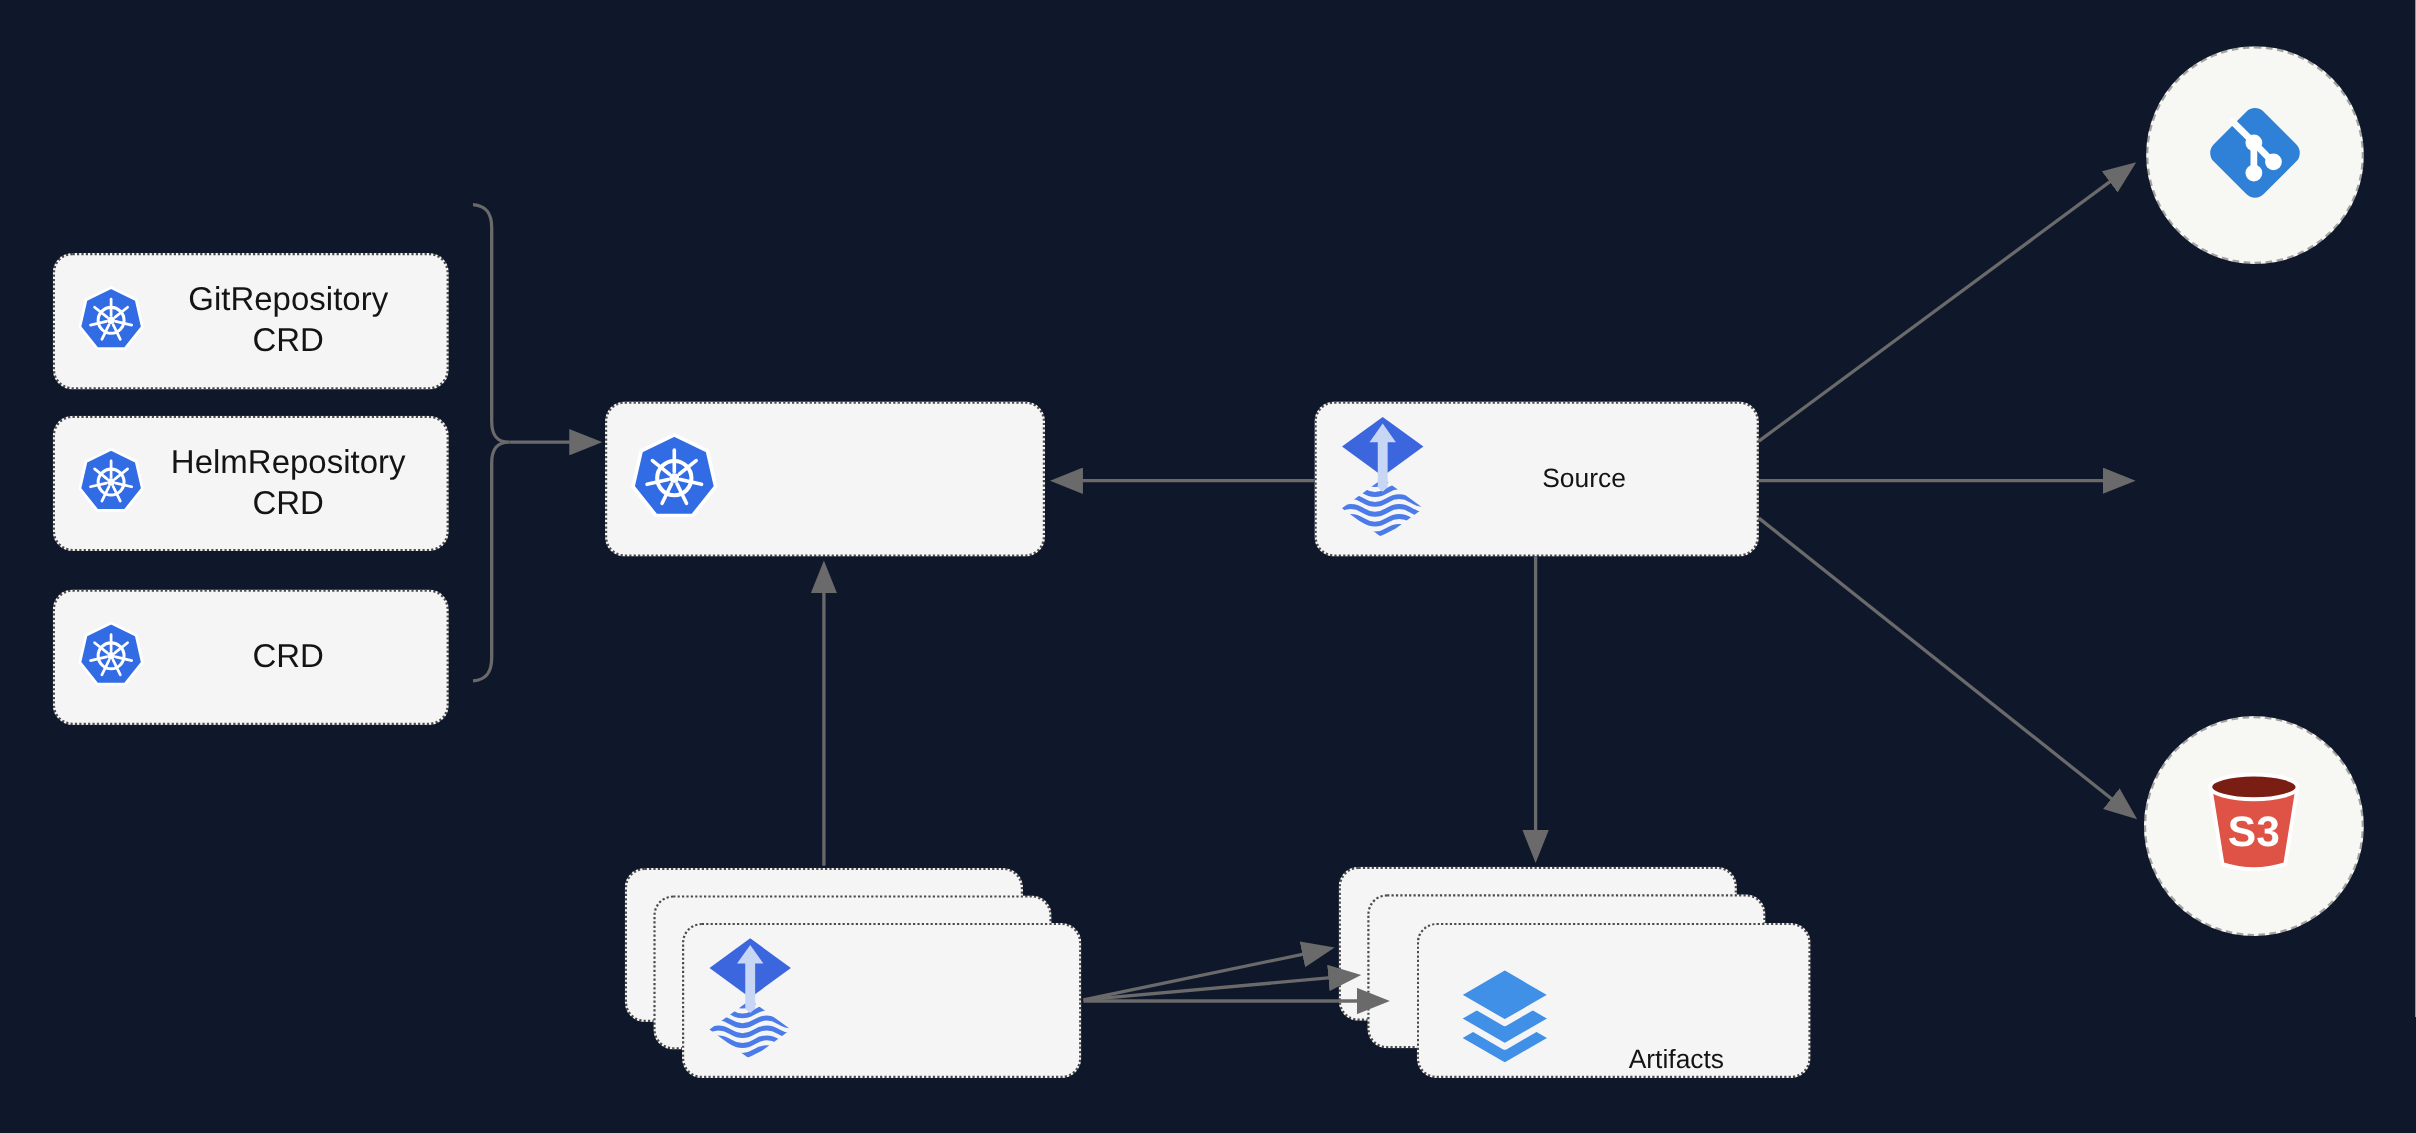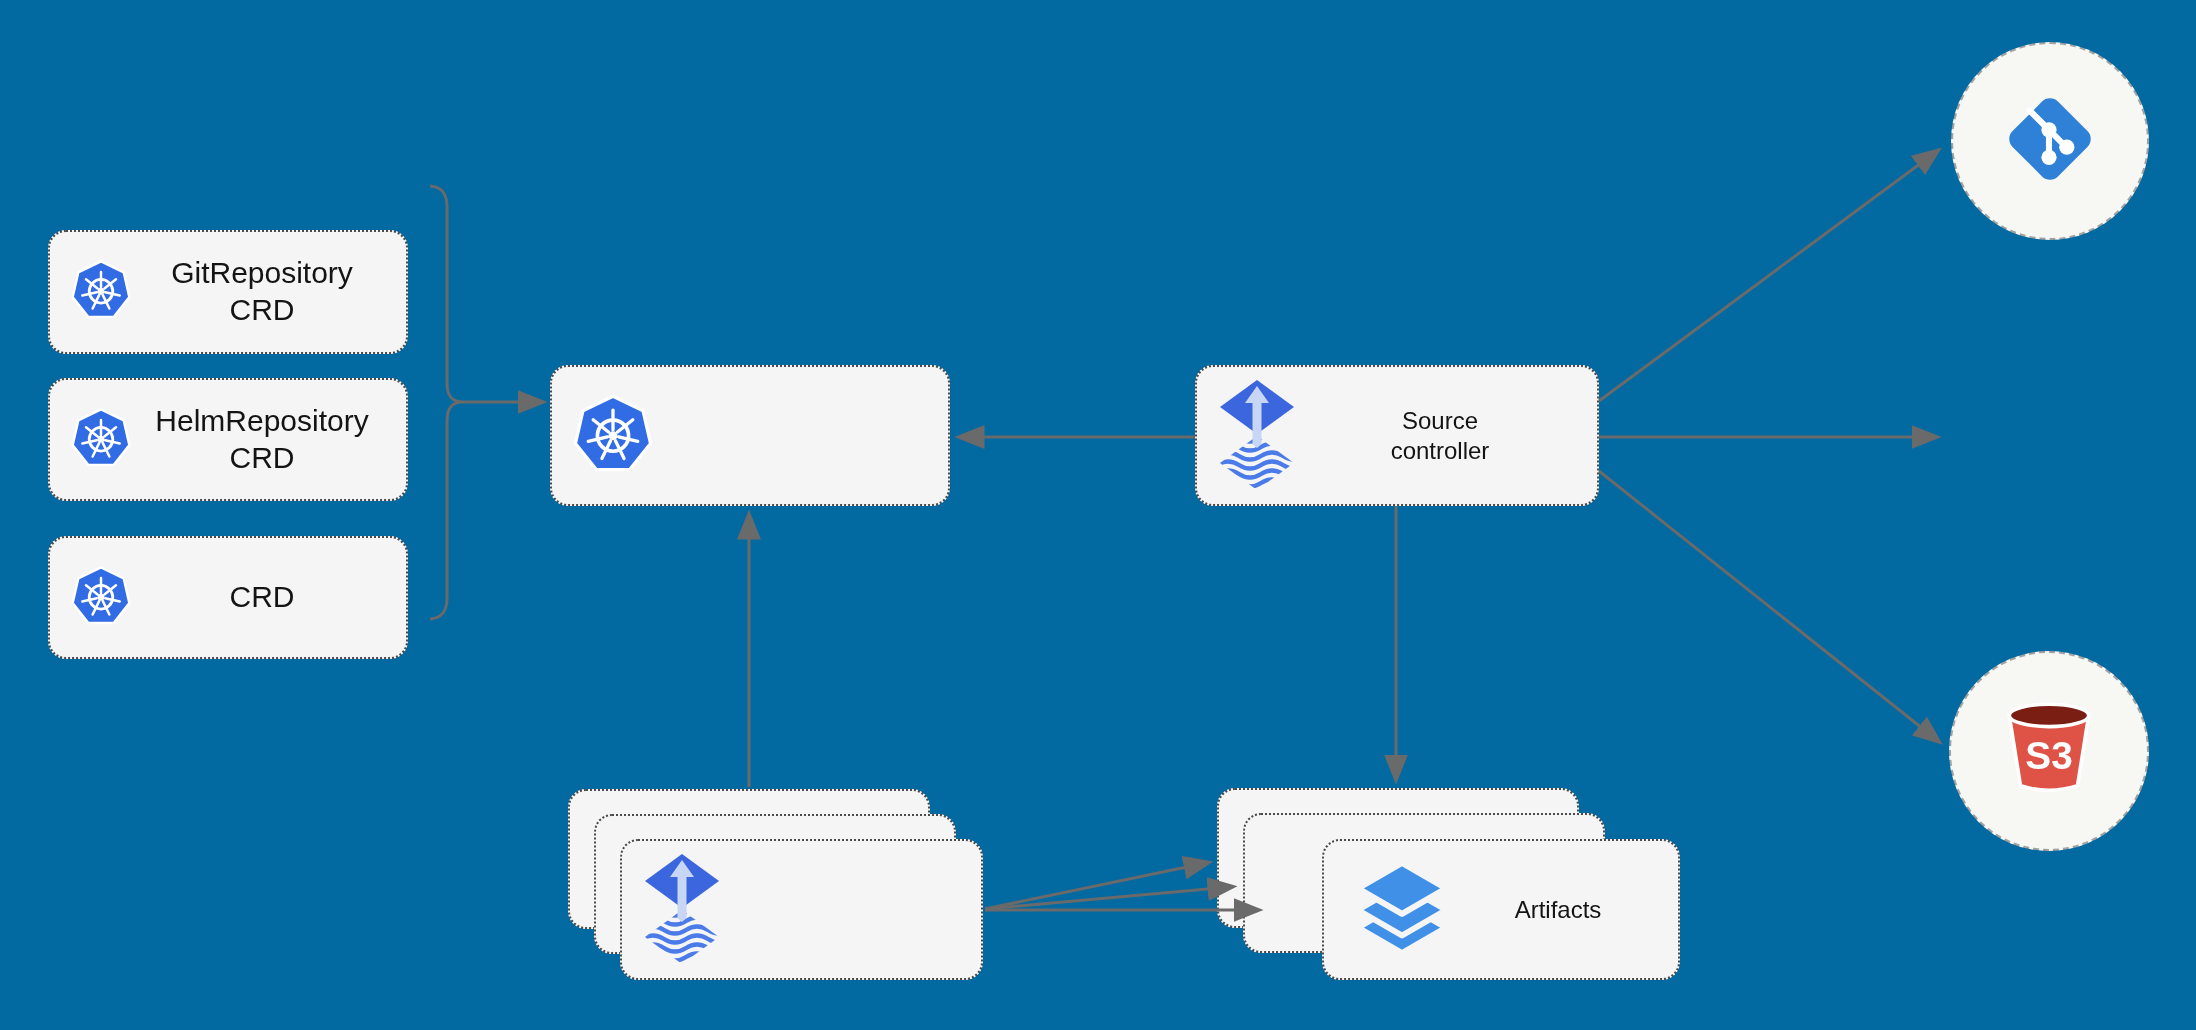--- a/index.html
+++ b/index.html
@@ -1,17 +1,17 @@
 <!DOCTYPE html>
 <html style="--kubernetes-blue: #326CE5; --flux-blue: #3B66DE; --flux-stripe-blue: #4A7BE8; --flux-arrow-light: #C7D6F5; --layers-blue: #4190E7; --git-blue: #2F80D7; --helm-teal: #1E7A9E; --s3-red: #DE5346; --s3-dark-red: #7A1D12; --arrow-gray: #6a6a6a; --node-fill: #f5f5f5; --node-border: #4a4a4a; --circle-fill: #f7f7f3; --circle-border: #a3a3a3; --text-color: #141414;"><head>
 <meta charset="utf-8">
 <style>
   html,body{margin:0;padding:0;background:#ffffff;}
   body{width:2196px;height:1030px;font-family:"Liberation Sans",sans-serif;}
-  .canvas{position:relative;width:2196px;height:1030px;background:#0369a1;overflow:hidden;}
+  .canvas{position:relative;width:2196px;height:1030px;background:#0f172a;overflow:hidden;}
 
   .node,.ghost{
     position:absolute;box-sizing:border-box;
     background:var(--node-fill);
     border:2.5px dotted var(--node-border);
     border-radius:18px;
   }
   .node{display:flex;align-items:center;padding:0 14px 0 20px;}
   .node .lbl{flex:1;text-align:center;color:var(--text-color);line-height:1.22;}
   .lbl-30{font-size:30px;}
@@ -152,21 +152,20 @@
           <path class="flux-stripe" d="M0,105 q11,-7 22,0 t22,0 t22,0 t22,0"></path>
         </g>
         <clipPath id="fluxclip1">
             <polygon points="40,58 77,85 40,112 3,85"></polygon>
           </clipPath>
         <path class="flux-arrow" d="M40,8 L52,25 L44.5,25 L44.5,66 L40,70 L35.5,66 L35.5,25 L28,25 Z"></path>
       </svg>
     </span>
     <div class="lbl lbl-32">
       <div>Source</div>
-      <div>controller</div>
     </div>
   </div>
 
   <div class="ghost" style="left:568px;top:789px;width:362px;height:140px;"></div>
   <div class="ghost" style="left:594px;top:814px;width:362px;height:140px;"></div>
   <div class="node" style="left:620px;top:839px;width:363px;height:141px;">
     <span>
       <svg width="80" height="112" viewBox="0 0 80 112">
         <polygon class="flux-d" points="40,2 77,29 40,56 3,29"></polygon>
         <g clip-path="url(#fluxclip2)">
@@ -180,21 +179,21 @@
         <clipPath id="fluxclip2">
             <polygon points="40,58 77,85 40,112 3,85"></polygon>
           </clipPath>
         <path class="flux-arrow" d="M40,8 L52,25 L44.5,25 L44.5,66 L40,70 L35.5,66 L35.5,25 L28,25 Z"></path>
       </svg>
     </span>
   </div>
 
   <div class="ghost" style="left:1217px;top:788px;width:362px;height:140px;"></div>
   <div class="ghost" style="left:1243px;top:813px;width:362px;height:140px;"></div>
-  <div class="node" style="left:1322px;top:839px;width:358px;height:141px;">
+  <div class="node" style="left:1288px;top:839px;width:358px;height:141px;align-items:flex-end;">
     <span style="margin-left:8px;">
       <svg width="100" height="98" viewBox="0 0 100 100">
         <polygon class="layer" points="50,44 95,70 50,96 5,70"></polygon>
         <polygon class="layer" points="50,26 95,52 50,78 5,52"></polygon>
         <polygon class="layer" points="50,4 95,30 50,56 5,30"></polygon>
       </svg>
     </span>
     <div class="lbl lbl-32">Artifacts</div>
   </div>
 

